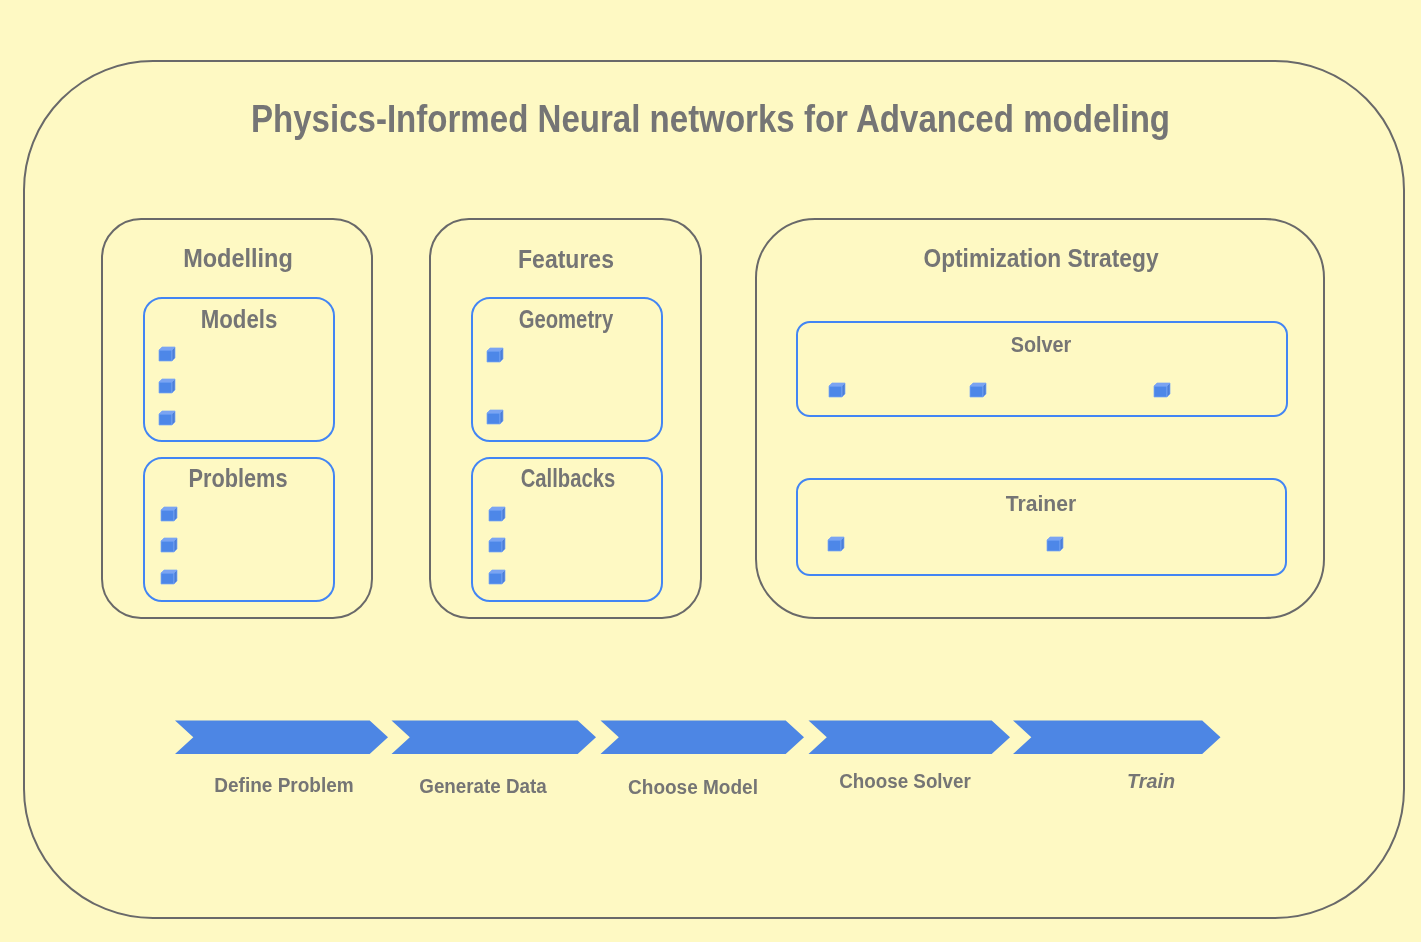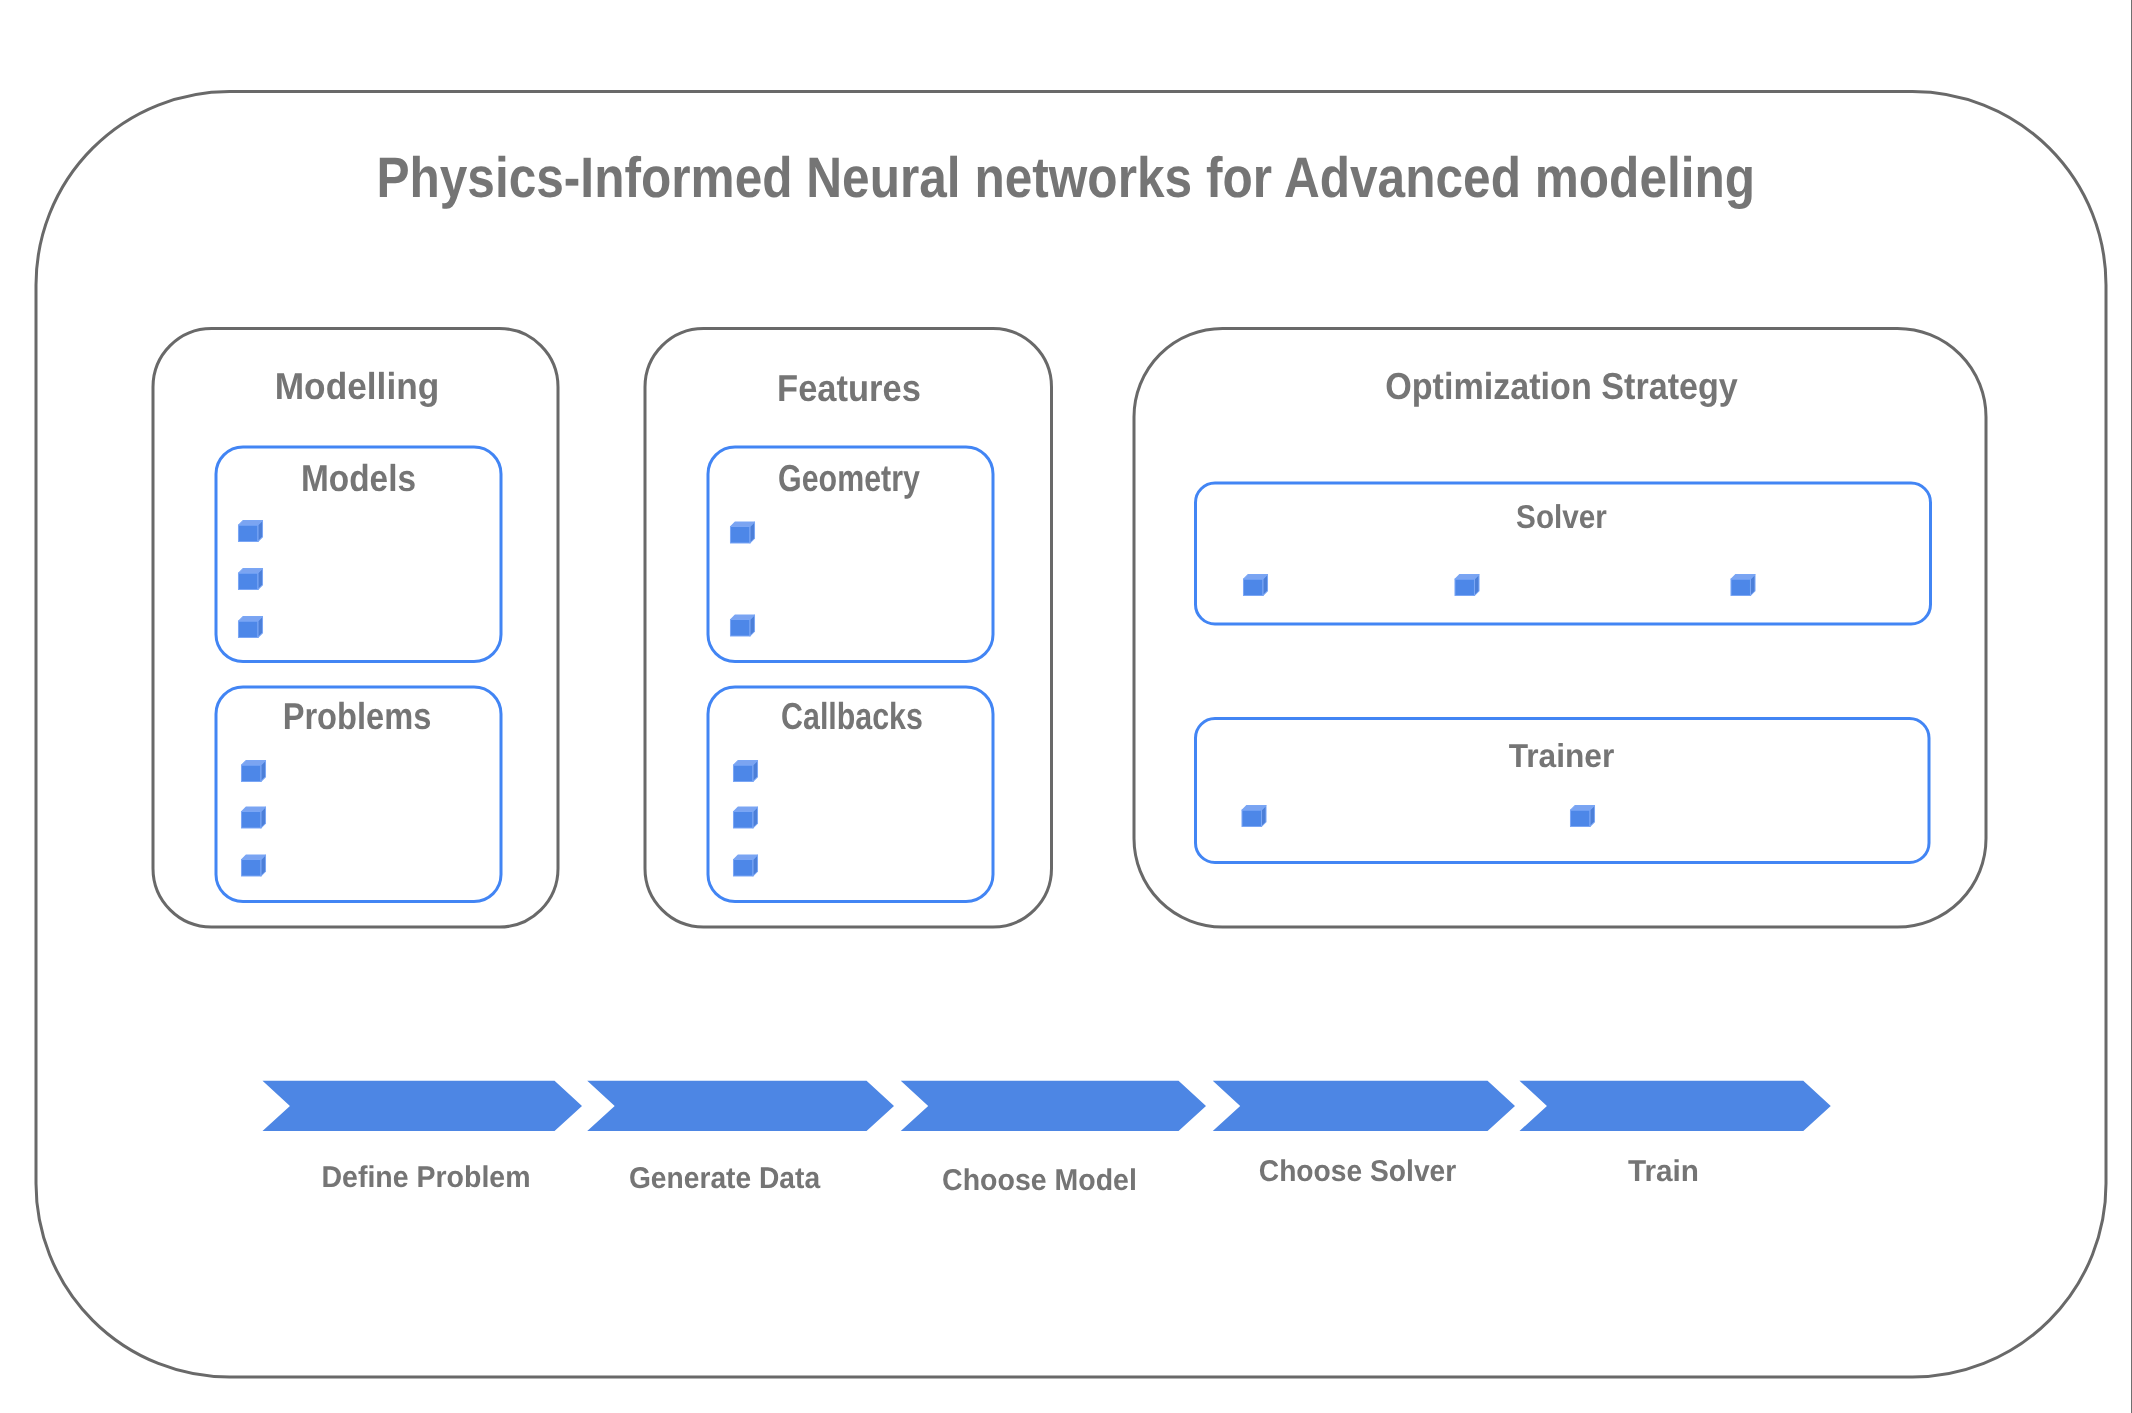--- a/index.html
+++ b/index.html
@@ -4,21 +4,21 @@
 <style>
   html, body {
     margin: 0;
     padding: 0;
     background: #000000;
   }
   #canvas {
     position: relative;
     width: 1421px;
     height: 942px;
-    background: #ffffff;
+    background: #fef9c3;
     overflow: hidden;
     font-family: "Liberation Sans", sans-serif;
   }
   .frame {
     position: absolute;
     box-sizing: border-box;
     border: 2px solid #696969;
     background: transparent;
   }
   .bluebox {
@@ -179,15 +179,15 @@
       <polygon points="391.5,720.5 577.7,720.5 596,737.25 577.7,754 391.5,754 409.8,737.25" fill="#4d86e4"></polygon>
       <polygon points="600.5,720.5 785.7,720.5 804,737.25 785.7,754 600.5,754 618.8,737.25" fill="#4d86e4"></polygon>
       <polygon points="808.5,720.5 991.7,720.5 1010,737.25 991.7,754 808.5,754 826.8,737.25" fill="#4d86e4"></polygon>
       <polygon points="1013,720.5 1202.2,720.5 1220.5,737.25 1202.2,754 1013,754 1031.3,737.25" fill="#4d86e4"></polygon>
     </svg>
 
   <div class="label step-label" style="transform: translateX(-50%) scaleX(0.95); left: 284px; top: 775px;">Define Problem</div>
   <div class="label step-label" style="transform: translateX(-50%) scaleX(0.94); left: 483px; top: 776px;">Generate Data</div>
   <div class="label step-label" style="transform: translateX(-50%) scaleX(0.95); left: 693px; top: 777px;">Choose Model</div>
   <div class="label step-label" style="transform: translateX(-50%) scaleX(0.94); left: 905px; top: 771px;">Choose Solver</div>
-  <div class="label step-label" style="transform: translateX(-50%) scaleX(0.99); left: 1109px; top: 771px;">Train</div>
+  <div class="label step-label" style="transform: translateX(-50%) scaleX(0.99); left: 1151px; top: 771px; font-style: italic;">Train</div>
 
 </div>
 
 </body></html>

